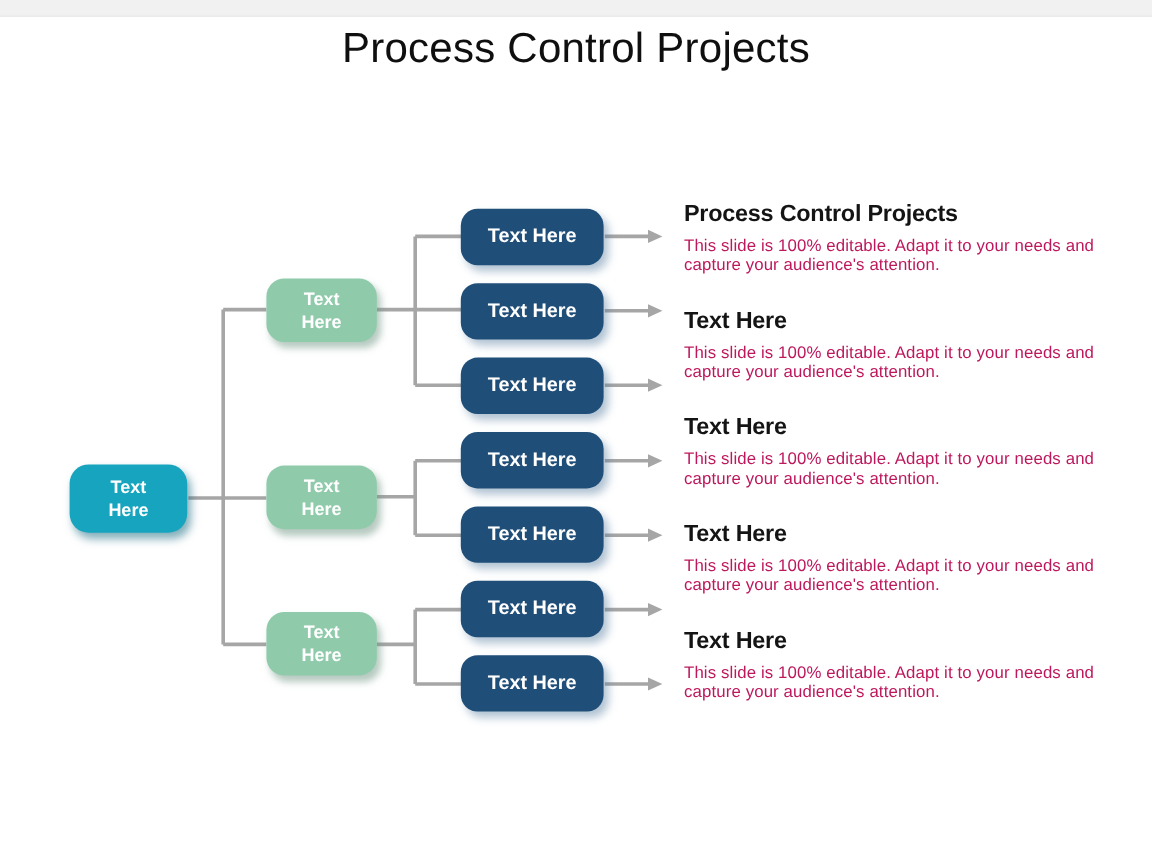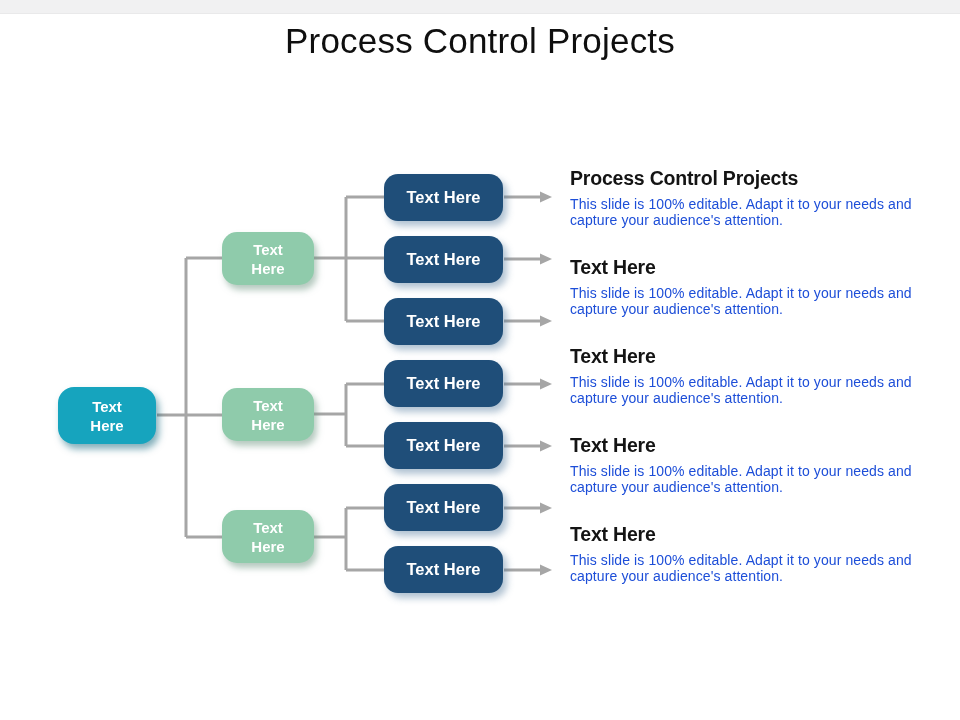--- a/index.html
+++ b/index.html
@@ -82,21 +82,21 @@
   .desc-heading {
     font-size: 19.5px;
     font-weight: 700;
     color: #141414;
     letter-spacing: -0.2px;
     margin: 0 0 7px 0;
   }
   .desc-body {
     font-size: 14px;
     line-height: 15.5px;
-    color: #1d4ed8;
+    color: #be185d;
     letter-spacing: 0.1px;
   }
 </style>
 </head>
 <body>
 
 <div class="slide">
 
   <div class="top-strip"></div>
 

